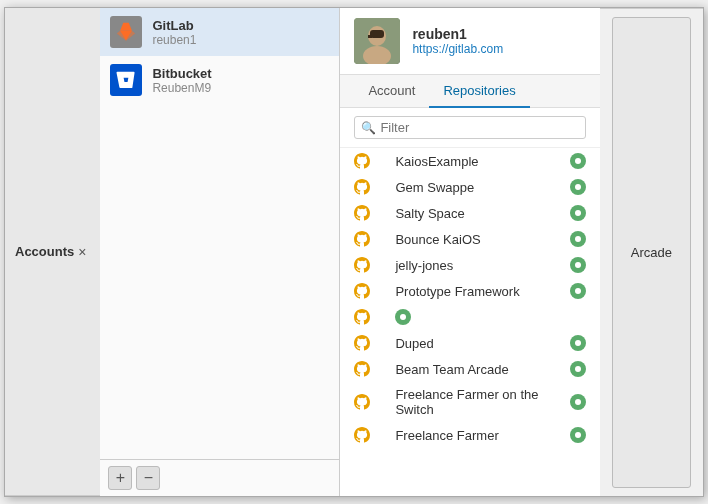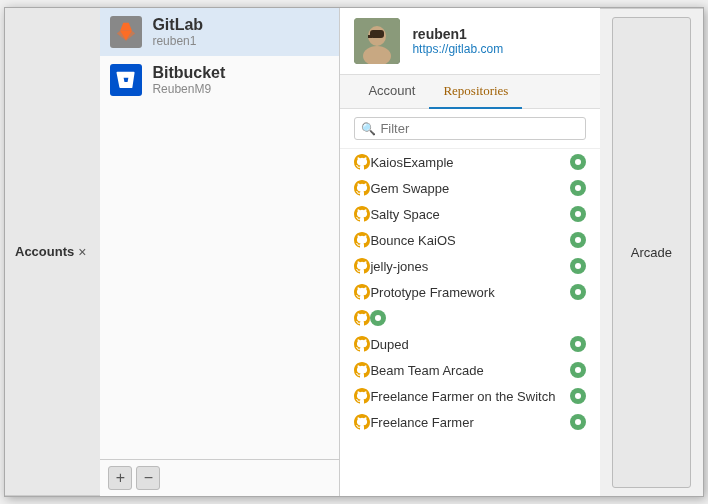--- a/index.html
+++ b/index.html
@@ -79,21 +79,21 @@
       width: 22px;
       height: 22px;
     }
     .account-info {
       display: flex;
       flex-direction: column;
     }
     .account-name {
       font-weight: bold;
       color: #333;
-      font-size: 16px;
+      font-size: 13px;
     }
     .account-user {
       color: #888;
       font-size: 12px;
     }
     .sidebar-actions {
       margin-top: auto;
       display: flex;
       padding: 6px 8px;
       border-top: 1px solid #ccc;
@@ -166,24 +166,23 @@
     }
     .tab {
       padding: 8px 14px;
       cursor: pointer;
       font-size: 13px;
       color: #555;
       border-bottom: 2px solid transparent;
       margin-bottom: -1px;
     }
     .tab.active {
-      color: #a16207;
+      color: #0369a1;
       border-bottom: 2px solid #1a7bbf;
       font-weight: 500;
-      font-family: Liberation Serif, serif;
     }
     .filter-bar {
       padding: 8px 14px;
       background: #fff;
       border-bottom: 1px solid #eee;
     }
     .filter-input-wrap {
       display: flex;
       align-items: center;
       border: 1px solid #ccc;
@@ -204,21 +203,21 @@
     .repo-list {
       flex: 1;
       overflow-y: scroll;
       background: #fff;
     }
     .repo-item {
       display: flex;
       align-items: center;
       padding: 5px 14px;
       cursor: pointer;
-      gap: 0;
+      gap: 25px;
     }
     .repo-icon {
       width: 16px;
       height: 16px;
       flex-shrink: 0;
       color: #e8a000;
     }
     .repo-name {
       flex: 1;
       font-size: 13px;

